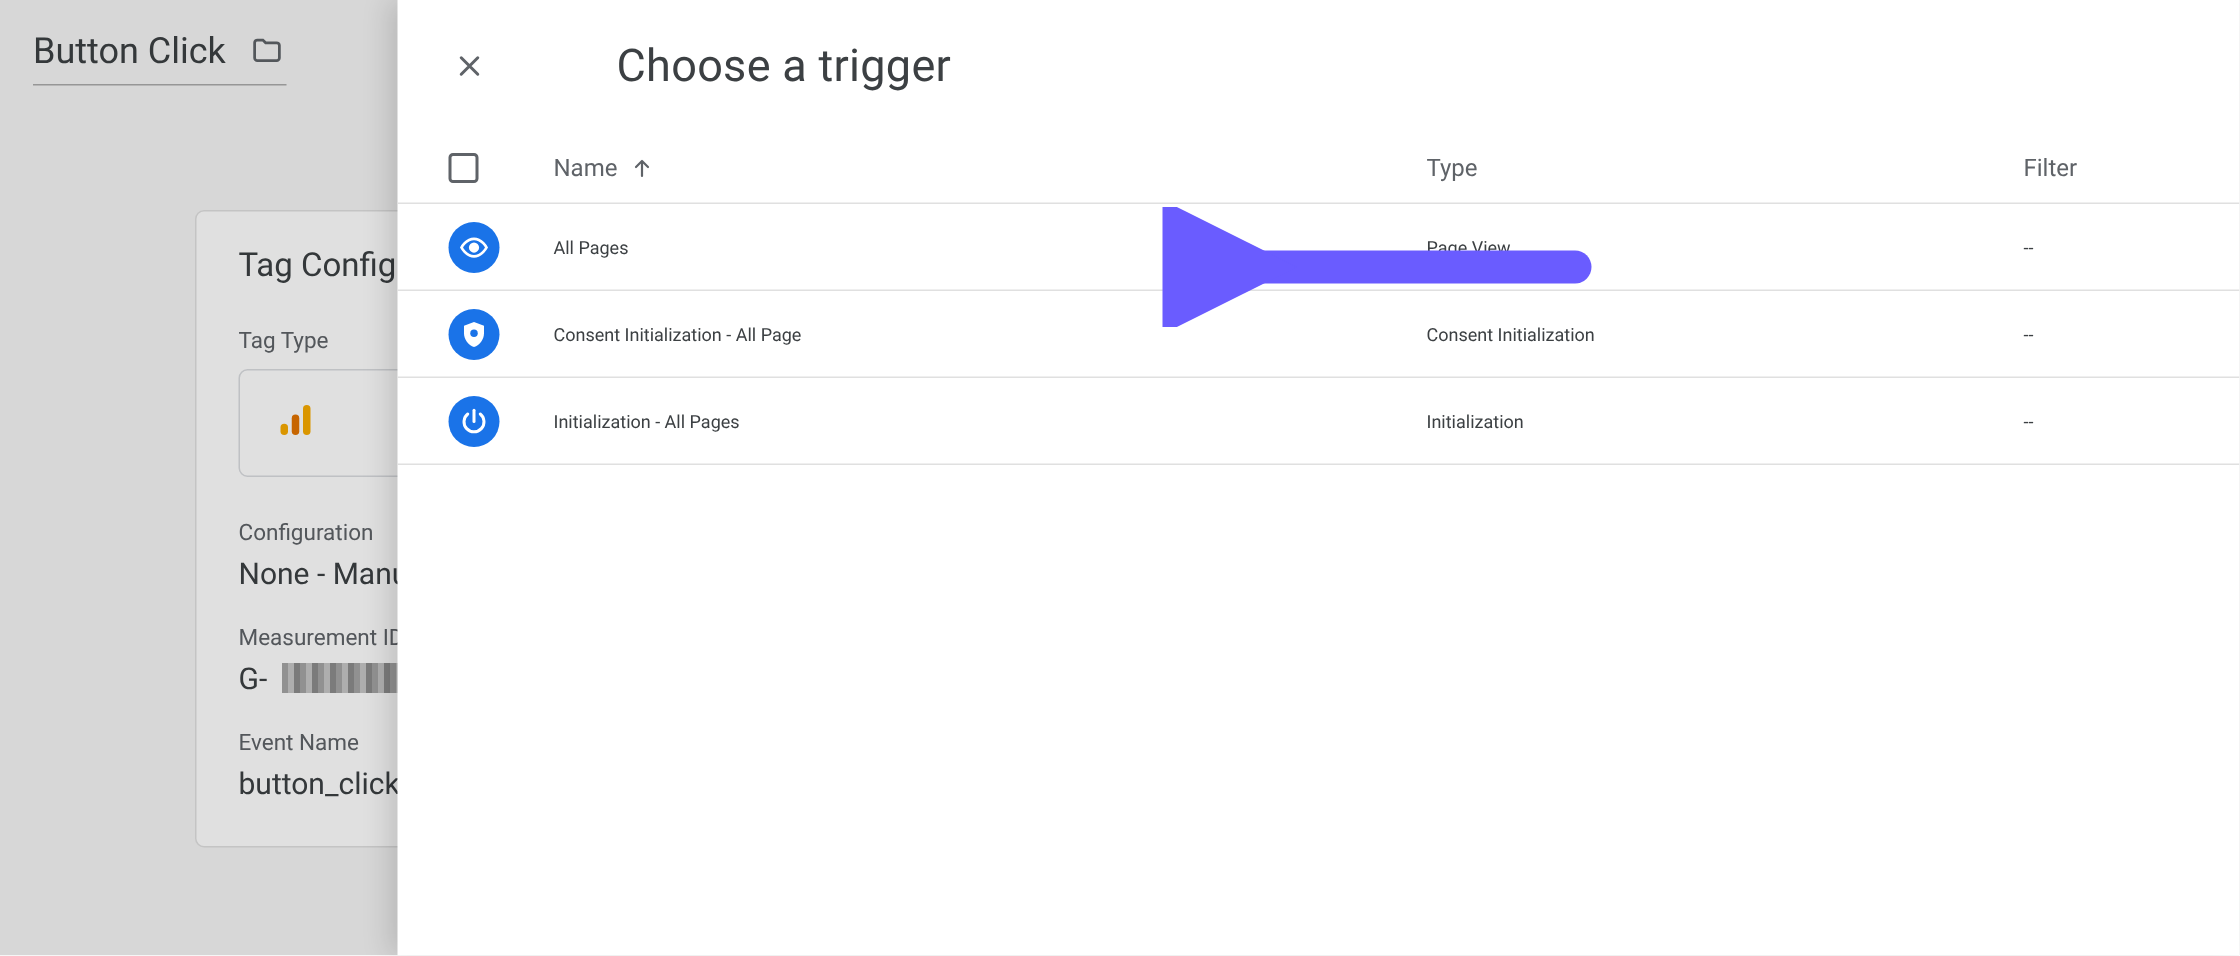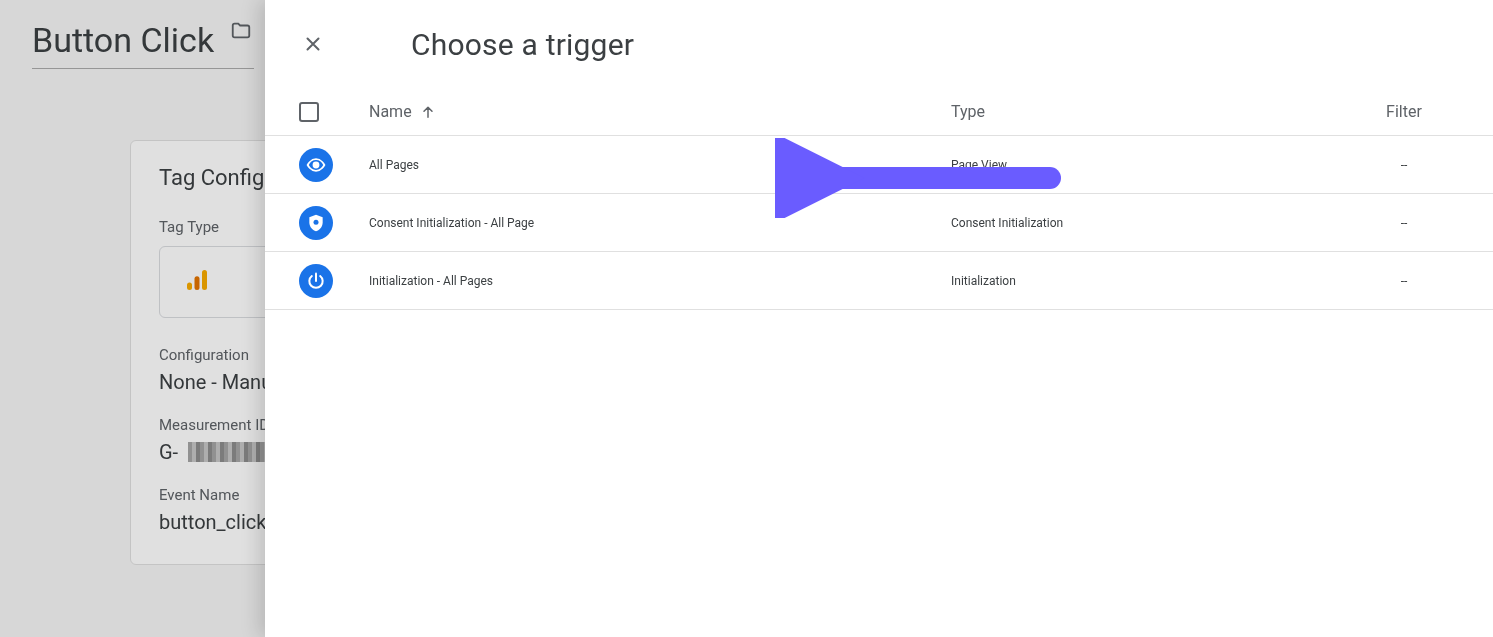--- a/index.html
+++ b/index.html
@@ -29,27 +29,27 @@
       position: absolute;
       top: 0;
       left: 0;
       right: 0;
       bottom: 0;
       background: rgba(0,0,0,0.12);
     }
     .bg-title {
       position: absolute;
       top: 20px;
-      left: 32px;
-      font-size: 34px;
+      left: 22px;
+      font-size: 24px;
       color: #3c4043;
       border-bottom: 1px solid rgba(0,0,0,0.3);
       padding-bottom: 8px;
       display: flex;
-      align-items: flex-start;
+      align-items: center;
       gap: 14px;
     }
     .bg-card {
       position: absolute;
       top: 140px;
       left: 130px;
       width: 700px;
       background: #fff;
       border: 1px solid #e0e0e0;
       border-radius: 6px;
@@ -146,21 +146,20 @@
       flex: 1;
       display: flex;
       align-items: center;
       gap: 8px;
     }
     .col-type {
       width: 398px;
     }
     .col-filter {
       width: 110px;
-      text-align: center;
     }
     
     .checkbox {
       width: 20px;
       height: 20px;
       border: 2.4px solid #5f6368;
       border-radius: 3px;
     }
     
     .row {

